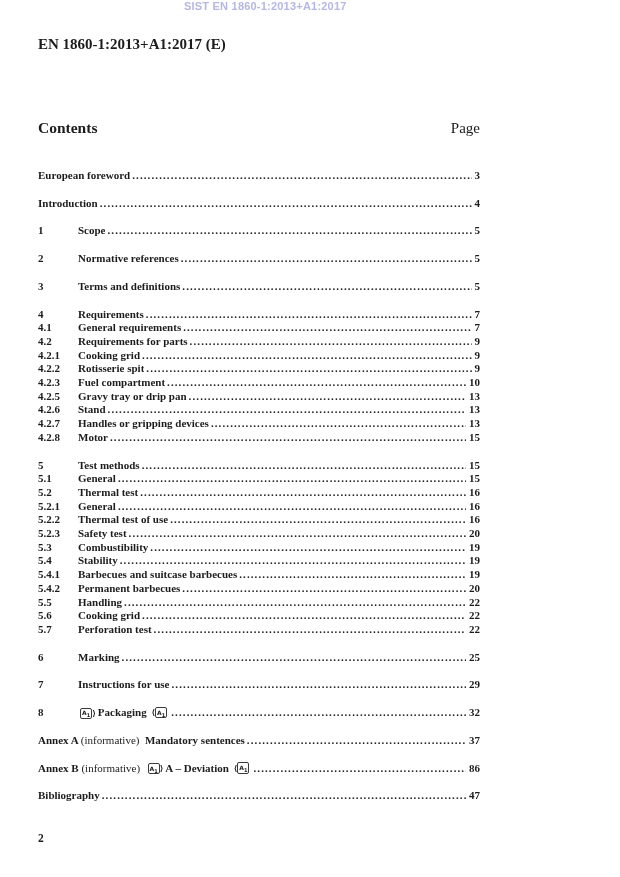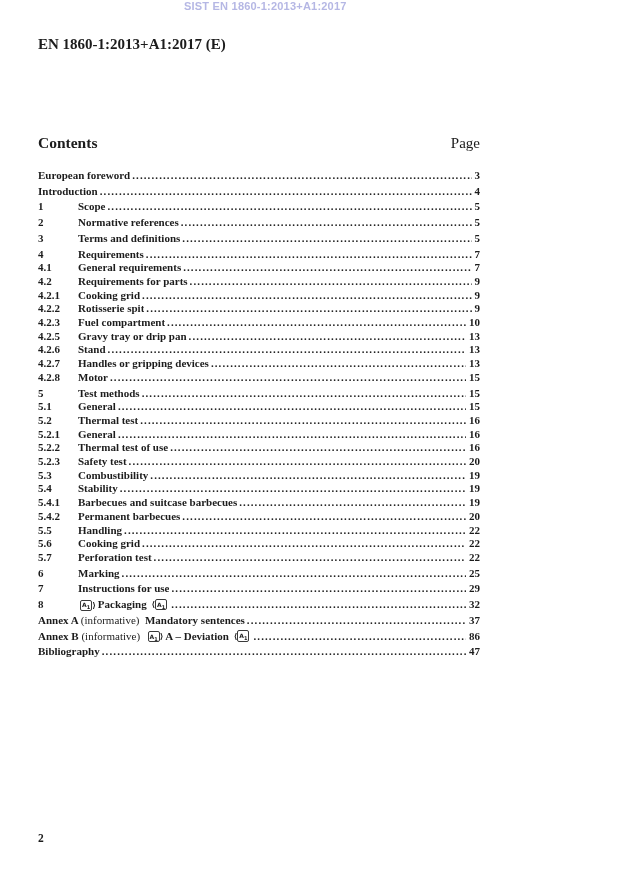--- a/index.html
+++ b/index.html
@@ -12,33 +12,33 @@
     position:absolute; top:0px; left:184px;
     font-family:"Liberation Sans", sans-serif; font-weight:bold;
     font-size:11.5px; letter-spacing:0.2px; color:#b5b7e4; white-space:nowrap;
     transform:scaleX(0.96); transform-origin:left top;
   }
   .doc-ref {
     position:absolute; top:36px; left:38px;
     font-weight:bold; font-size:15px;
   }
   .contents-head {
-    position:absolute; top:134px; left:38px; right:72px;
+    position:absolute; top:119px; left:38px; right:72px;
     display:flex; justify-content:space-between; align-items:baseline;
   }
   .contents-title { font-size:15.5px; font-weight:bold; }
   .page-label { font-size:15px; font-weight:normal; }
   .toc {
     position:absolute; top:169px; left:38px; right:72px;
   }
   .row {
     display:flex; align-items:flex-start; line-height:13.7px;
     font-size:11px; font-weight:bold; white-space:nowrap;
   }
-  .row.major { margin-top:2px; }
+  .row.major { margin-top:14px; }
   .num { flex:0 0 40px; }
   .ttl { flex:0 1 auto; overflow:hidden; }
   .ttl .reg { font-weight:normal; }
   .dots { flex:1 1 0; overflow:hidden; margin:0 3px 0 2px; }
   .dots::after {
     content:"....................................................................................................................................................................................................................................................................................";
     letter-spacing:1.1px; font-weight:bold;
   }
   .pg { flex:0 0 auto; font-weight:bold; }
   .amk {

